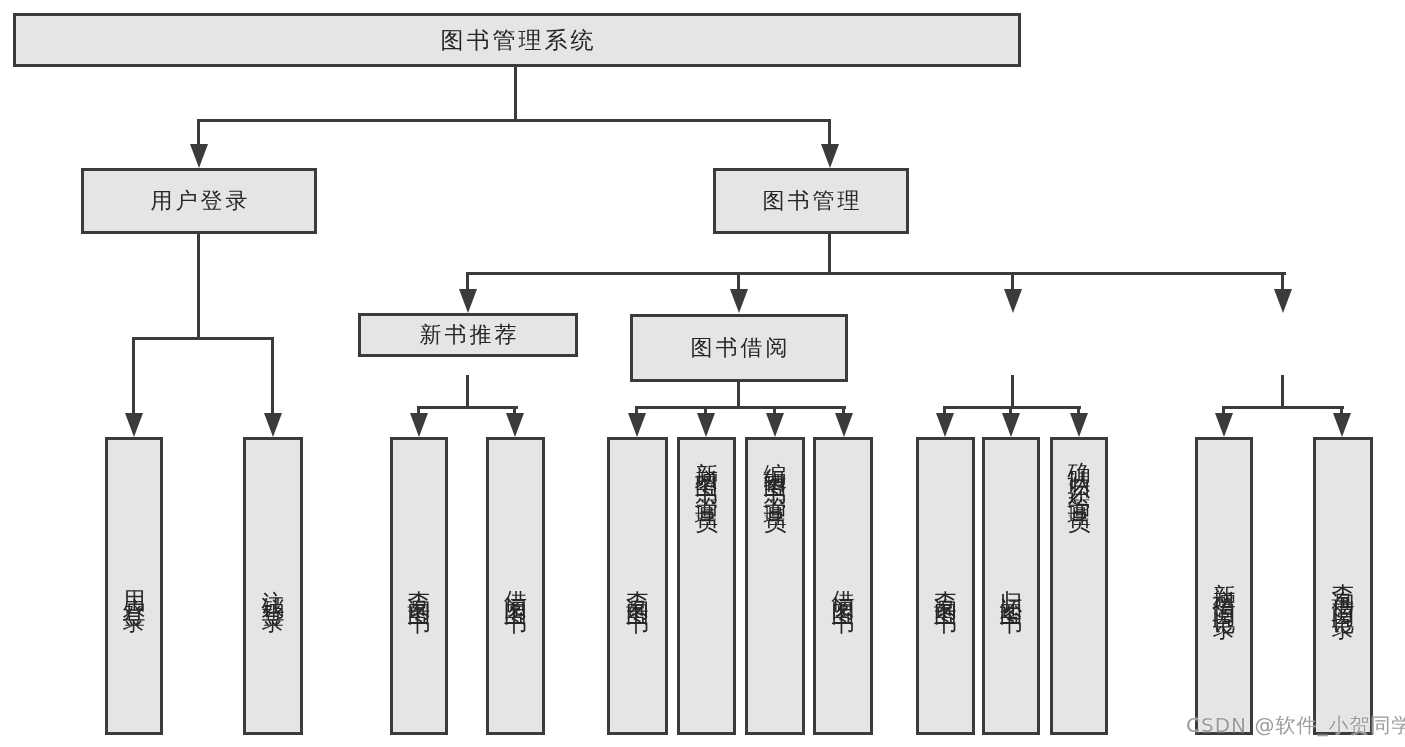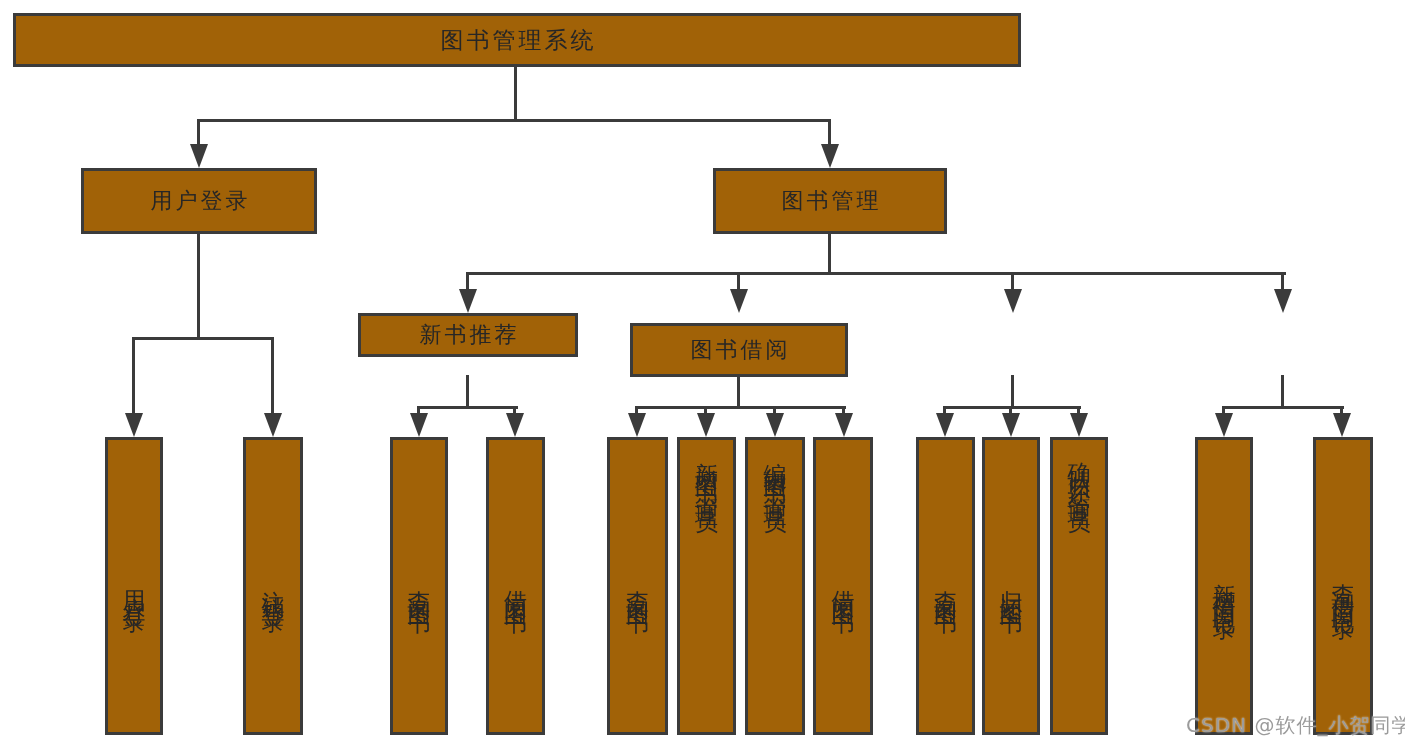--- a/index.html
+++ b/index.html
@@ -1,21 +1,21 @@
 <!DOCTYPE html>
 <html><head>
 <meta charset="utf-8">
 <style>
   html,body{margin:0;padding:0;background:#ffffff;}
   .stage{
     position:relative;width:1405px;height:747px;background:#ffffff;overflow:hidden;
     font-family:"DejaVu Sans","Liberation Sans",sans-serif;color:#262626;
   }
   .node{
-    position:absolute;box-sizing:border-box;background:#a16207;
+    position:absolute;box-sizing:border-box;background:#e5e5e5;
     border:3px solid #3b3b3b;display:flex;align-items:center;justify-content:center;
   }
   .node--h span{font-size:22px;letter-spacing:3px;text-indent:3px;white-space:nowrap;}
   .node--root span{font-size:23px;}
   .node--v span{
     writing-mode:vertical-rl;text-orientation:mixed;
     font-size:23px;letter-spacing:7px;line-height:1;white-space:nowrap;
   }
   .node--v.from-top{align-items:flex-start;}
   .node--v.from-top span{margin-top:4px;}
@@ -95,28 +95,28 @@
   <div class="ln" style="left:1340px;top:406px;width:3px;height:10px;"></div>
   <div class="ar" style="left:1333px;top:413px;"></div>
 
   <div class="node node--h node--root" style="left:13px;top:13px;width:1008px;height:54px;">
     <span>图书管理系统</span>
   </div>
 
   <div class="node node--h" style="left:81px;top:168px;width:236px;height:66px;">
     <span>用户登录</span>
   </div>
-  <div class="node node--h" style="left:713px;top:168px;width:234px;height:66px;">
+  <div class="node node--h" style="left:713px;top:168px;width:196px;height:66px;">
     <span>图书管理</span>
   </div>
 
   <div class="node node--h" style="left:358px;top:313px;width:220px;height:44px;">
     <span>新书推荐</span>
   </div>
-  <div class="node node--h" style="left:630px;top:323px;width:218px;height:54px;">
+  <div class="node node--h" style="left:630px;top:314px;width:218px;height:68px;">
     <span>图书借阅</span>
   </div>
 
   <div class="node node--v" style="left:105px;top:437px;width:58px;height:298px;">
     <span>用户登录</span>
   </div>
   <div class="node node--v" style="left:243px;top:437px;width:60px;height:298px;">
     <span>注销登录</span>
   </div>
 

